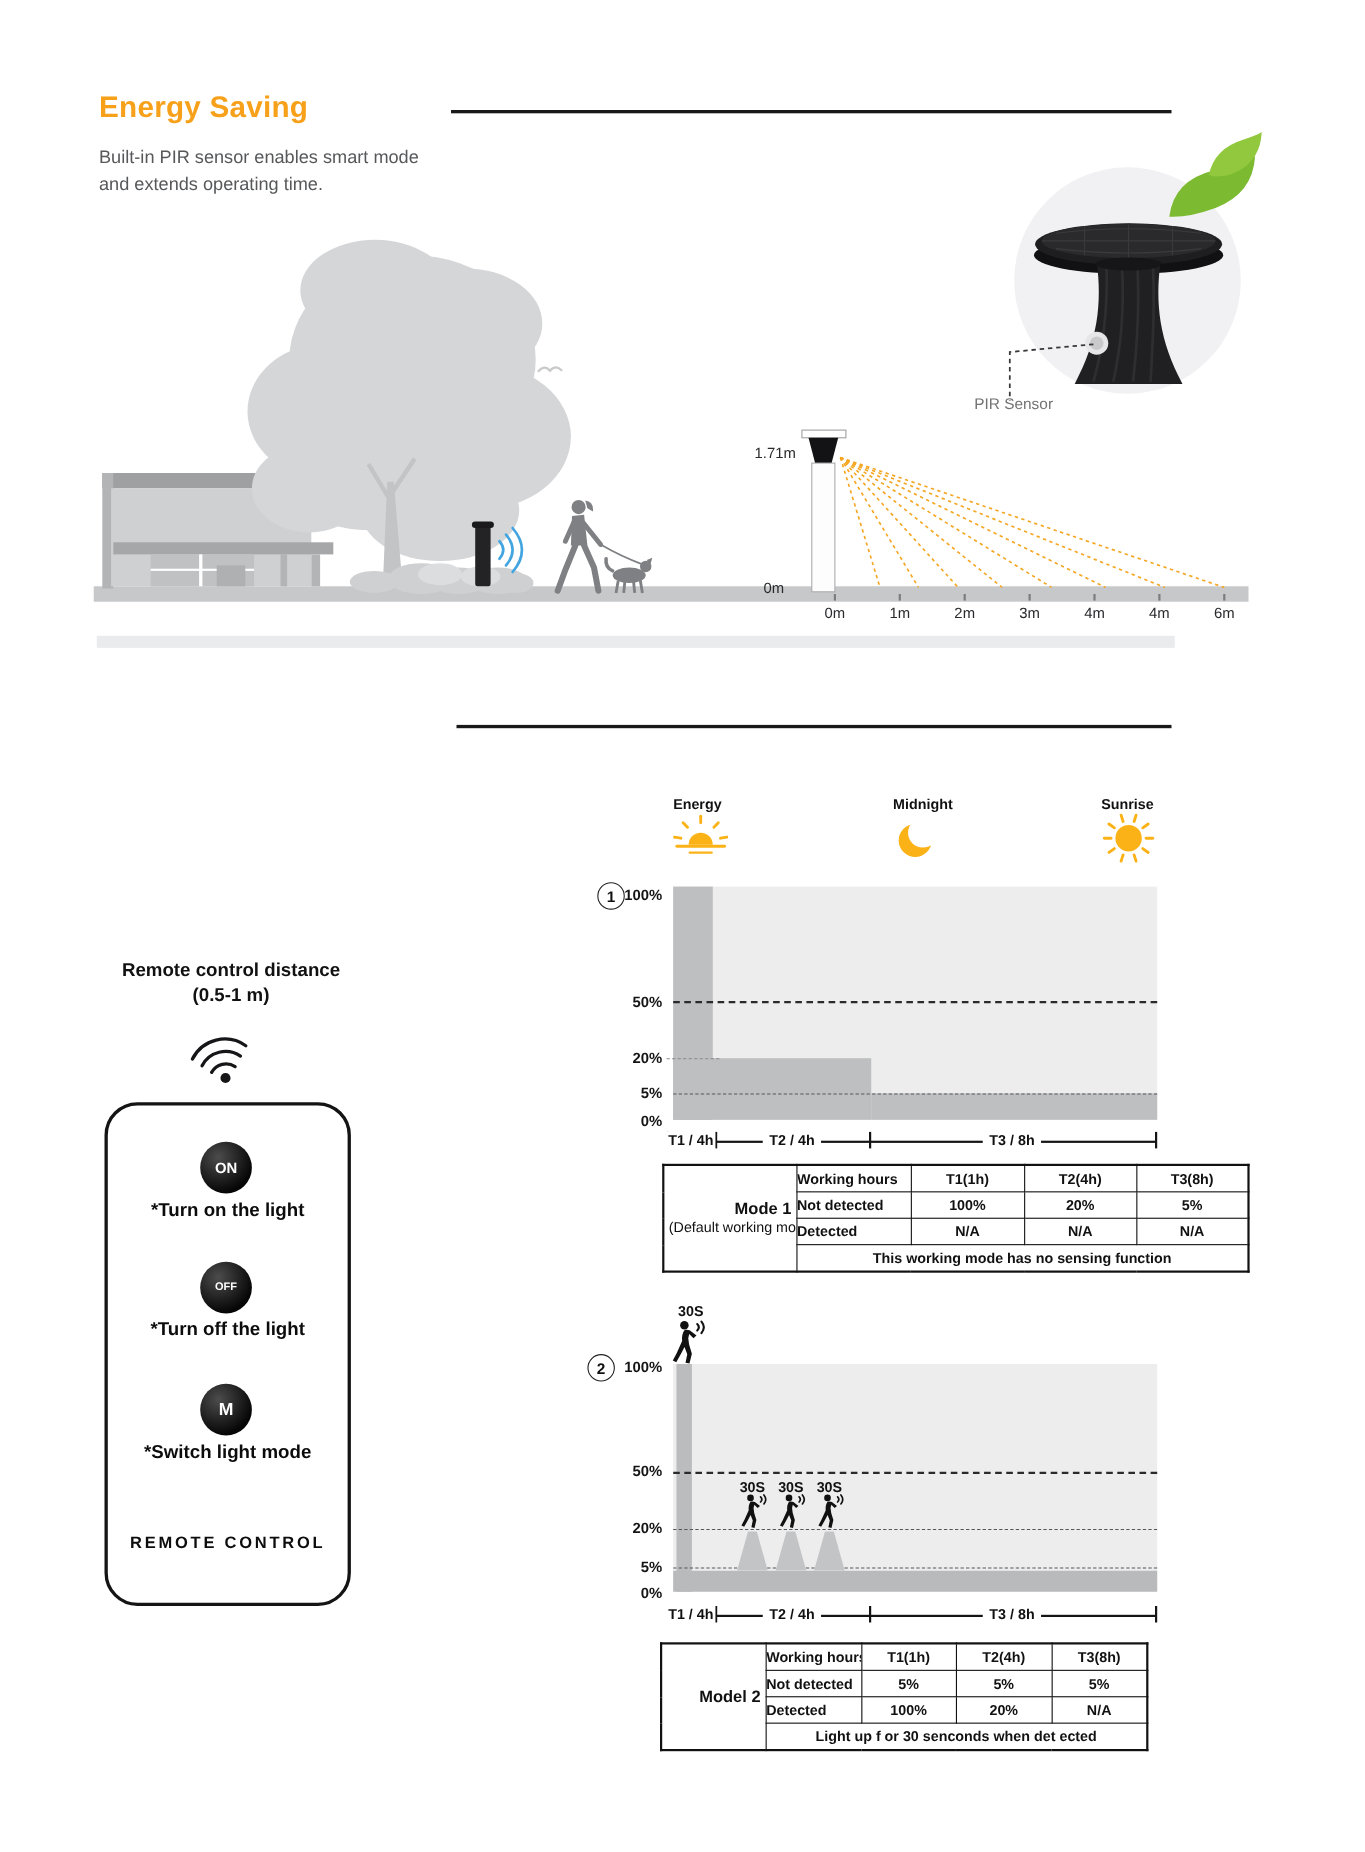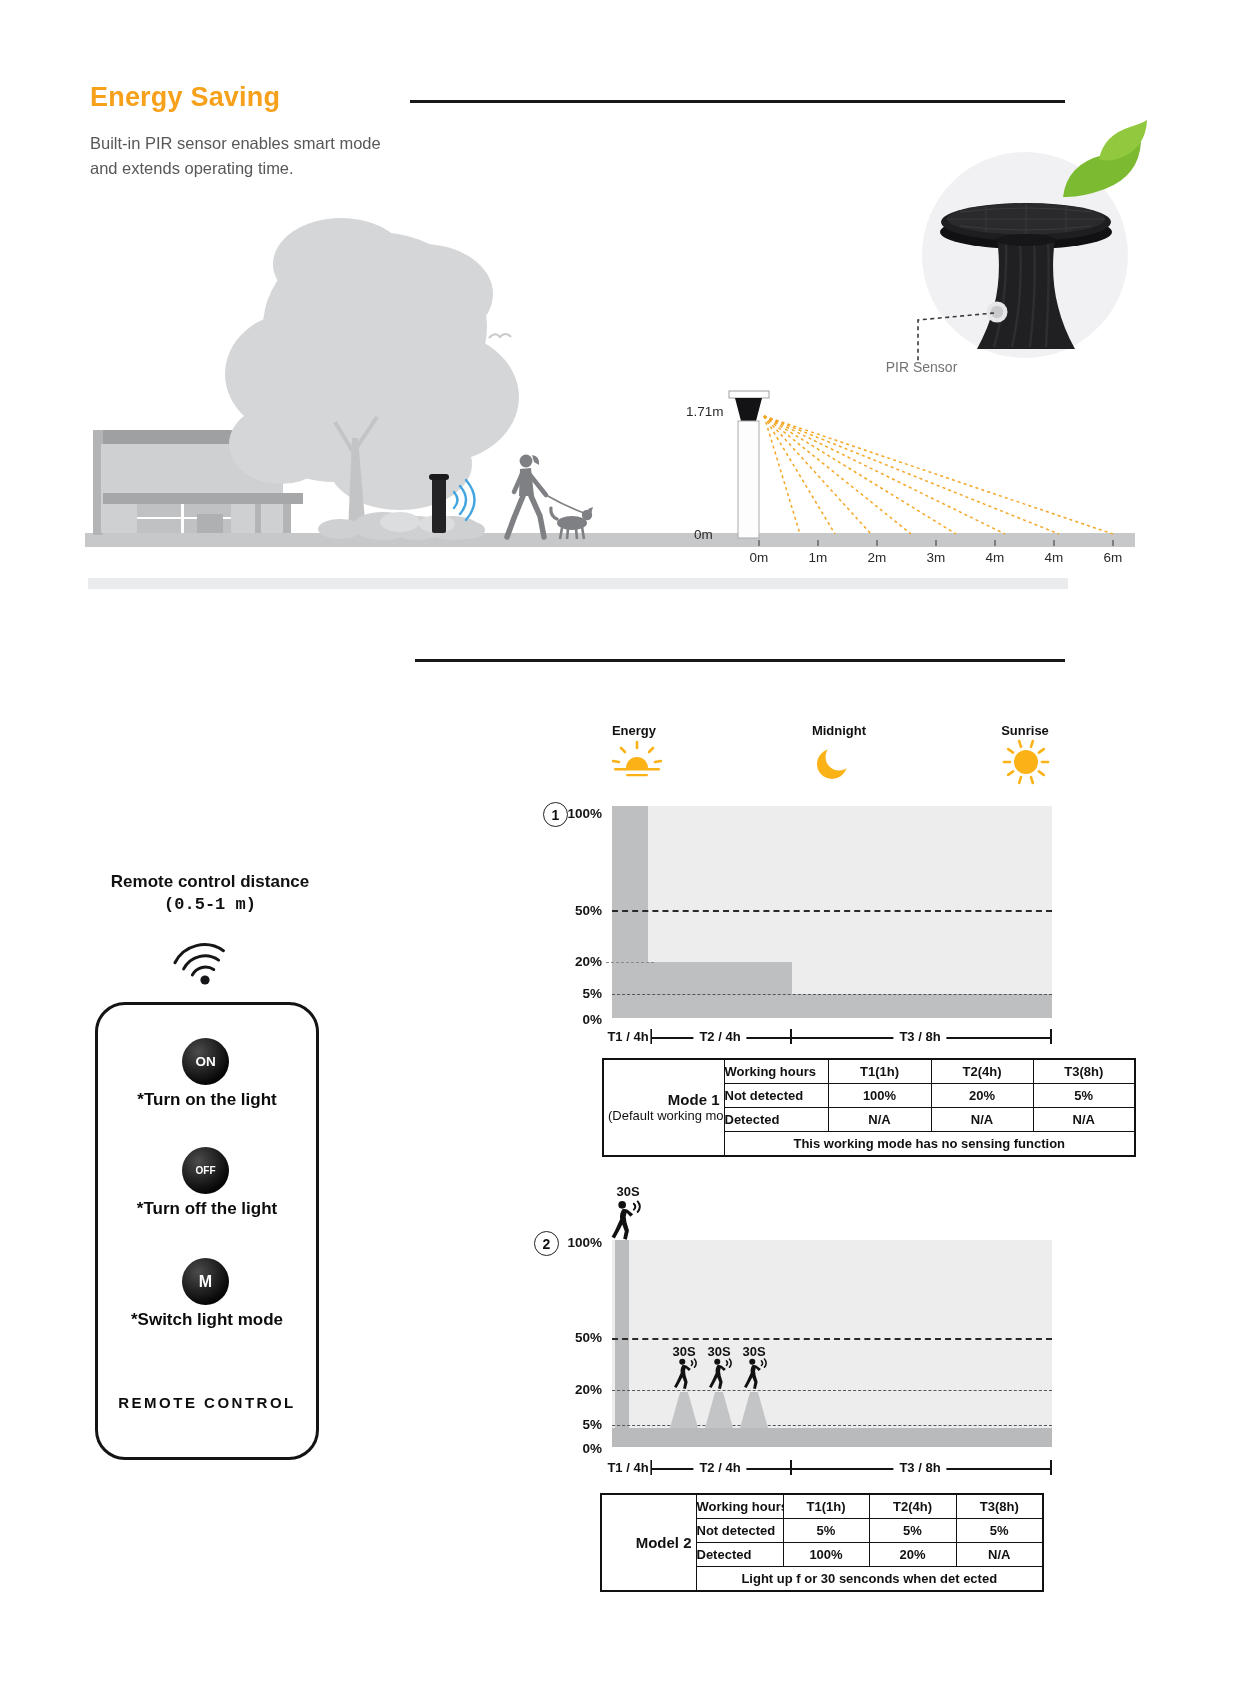--- a/index.html
+++ b/index.html
@@ -179,21 +179,21 @@
   <div class="abs meter-lab" style="left:798px;top:550px;">1m</div>
   <div class="abs meter-lab" style="left:857px;top:550px;">2m</div>
   <div class="abs meter-lab" style="left:916px;top:550px;">3m</div>
   <div class="abs meter-lab" style="left:975px;top:550px;">4m</div>
   <div class="abs meter-lab" style="left:1034px;top:550px;">4m</div>
   <div class="abs meter-lab" style="left:1093px;top:550px;">6m</div>
 
   <div class="abs rule" style="left:415px;top:659px;width:650px;"></div>
 
   <div class="abs" style="left:60px;top:872px;width:300px;text-align:center;font-size:17px;font-weight:700;color:#111;">Remote control distance</div>
-  <div class="abs" style="left:60px;top:895px;width:300px;text-align:center;font-size:17px;font-weight:700;color:#111;font-family:Liberation Mono, monospace;">(0.5-1 m)</div>
+  <div class="abs" style="left:60px;top:895px;width:300px;text-align:center;font-size:17px;font-weight:700;color:#111;">(0.5-1 m)</div>
   <svg class="abs" style="left:160px;top:922px;" width="90" height="72" viewBox="0 0 90 72">
     <g stroke="#161618" stroke-width="3" fill="none" stroke-linecap="round" transform="rotate(-14 45 58)">
       <path d="M34 50 A15 15 0 0 1 56 50"></path>
       <path d="M27 42 A24 24 0 0 1 63 42"></path>
       <path d="M20 34 A33 33 0 0 1 70 34"></path>
     </g>
     <circle cx="45" cy="58" r="4.6" fill="#161618"></circle>
   </svg>
   <div class="abs" style="left:95px;top:1002px;width:224px;height:458px;border:3.5px solid #141414;border-radius:30px;background:#fff;box-sizing:border-box;"></div>
   <div class="btn" style="left:182px;top:1038px;font-size:13.5px;">ON</div>

